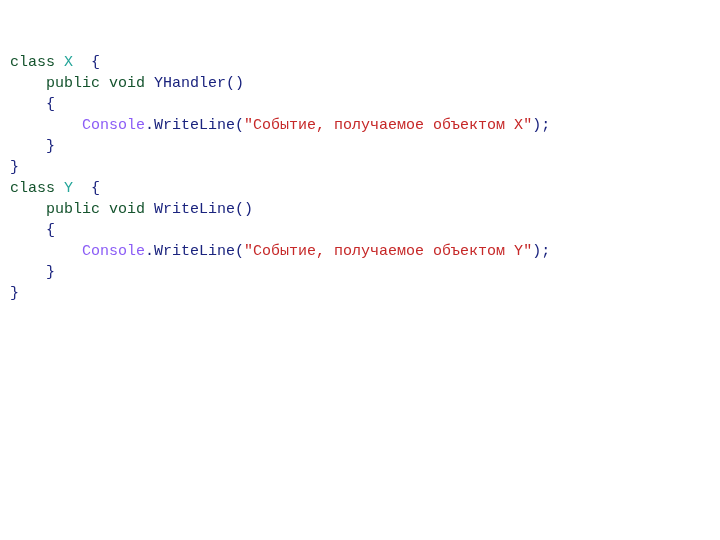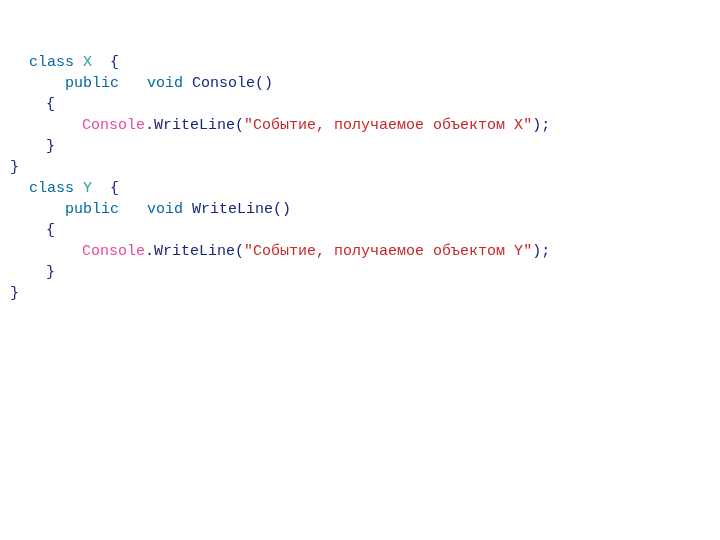--- a/index.html
+++ b/index.html
@@ -5,30 +5,30 @@
   body {
     margin: 0;
     padding: 10px;
     font-family: "Courier New", monospace;
     font-size: 15px;
     line-height: 1.4;
     background: #fff;
     color: #1a237e;
     white-space: pre;
   }
-  .kw { color: #0369a1; margin-left: 19px; }
+  .kw { color: #14532d; }
   .type { color: #26a69a; }
-  .cls { color: #ec4899; }
+  .cls { color: #8b5cf6; }
   .str { color: #c62828; }
 </style>
 </head>
 <body>
 
 <div><span class="kw">class</span> <span class="type">X</span>  <span>{</span>
-    <span class="kw">public</span> <span class="kw">void</span> <span>Console()</span>
+    <span class="kw">public</span> <span class="kw">void</span> <span>YHandler()</span>
     <span>{</span>
         <span class="cls">Console</span><span>.WriteLine(</span><span class="str">"</span><span class="str">Событие, получаемое объектом X</span><span class="str">"</span><span>);</span>
     <span>}</span>
 <span>}</span>
 <span class="kw">class</span> <span class="type">Y</span>  <span>{</span>
     <span class="kw">public</span> <span class="kw">void</span> <span>WriteLine()</span>
     <span>{</span>
         <span class="cls">Console</span><span>.WriteLine(</span><span class="str">"</span><span class="str">Событие, получаемое объектом Y</span><span class="str">"</span><span>);</span>
     <span>}</span>
 <span>}</span></div>

